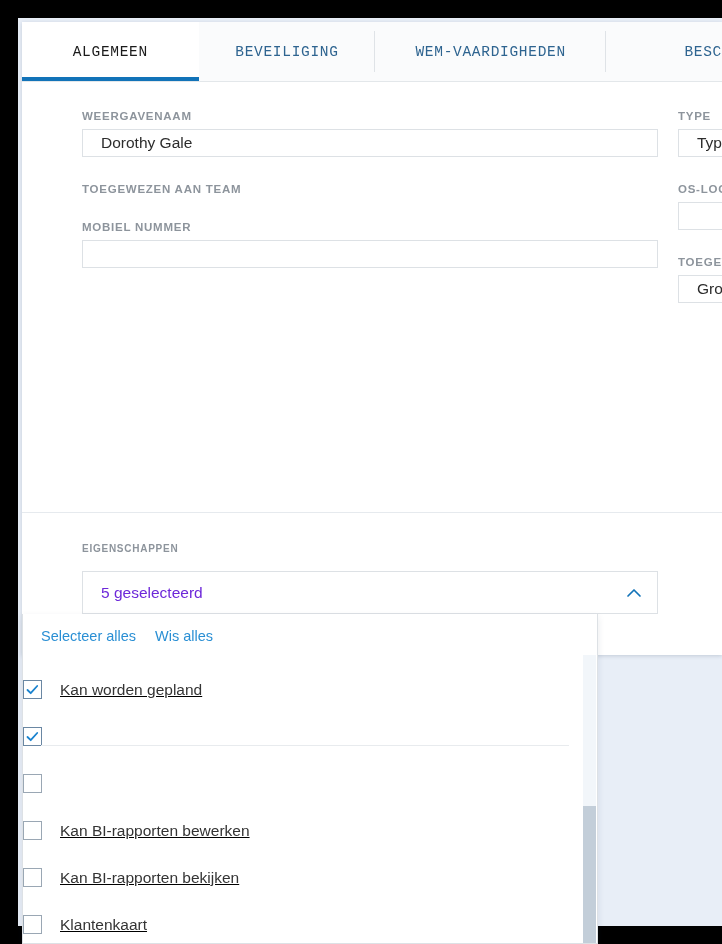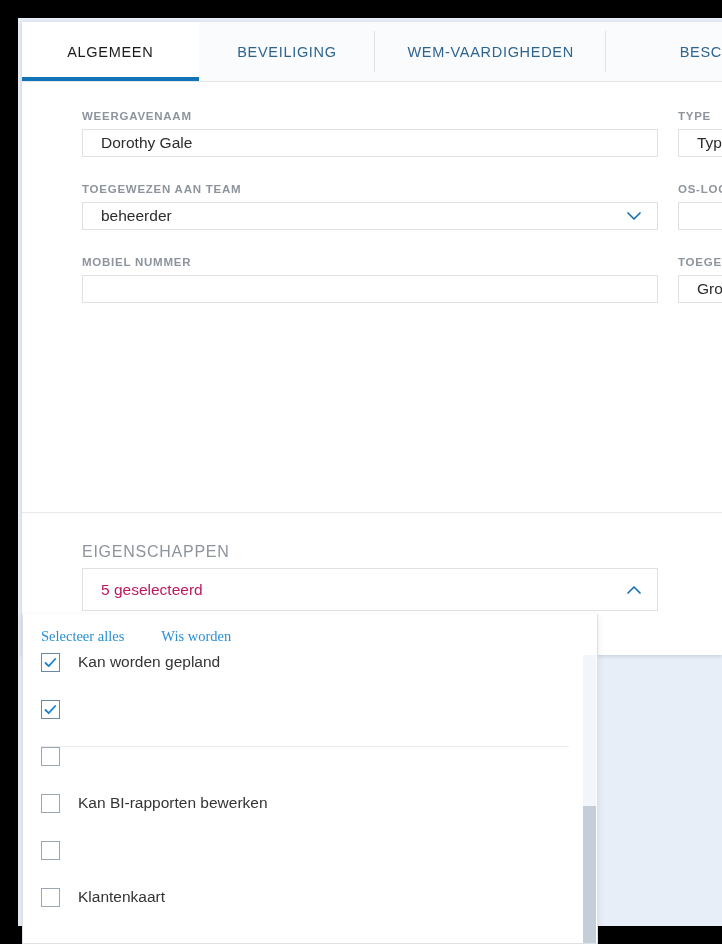--- a/index.html
+++ b/index.html
@@ -59,20 +59,21 @@
     display: flex;
     align-items: center;
     justify-content: center;
     font-size: 14.5px;
     letter-spacing: 0.7px;
     color: #2e6490;
     background: #fafbfc;
     cursor: pointer;
     white-space: nowrap;
     box-sizing: border-box;
+    font-family: Liberation Mono, monospace;
   }
   .tab::after {
     content: "";
     position: absolute;
     right: 0;
     top: 9px;
     bottom: 9px;
     width: 1px;
     background: #dfe3e7;
   }
@@ -169,42 +170,42 @@
   }
 
   
   .prop-section {
     position: absolute;
     left: 60px;
     top: 521px;
     width: 576px;
   }
   .prop-label {
-    font-size: 16px;
-    font-weight: normal;
+    font-size: 10px;
+    font-weight: bold;
     letter-spacing: 0.75px;
     color: #8d949c;
     text-transform: uppercase;
-    margin-bottom: 7px;
+    margin-bottom: 17px;
   }
 
   
   .ms-control {
     position: relative;
     height: 43px;
     border: 1px solid #dde1e5;
     background: #ffffff;
     box-sizing: border-box;
     display: flex;
     align-items: center;
     cursor: pointer;
   }
   .ms-control .val {
     font-size: 15.5px;
-    color: #be185d;
+    color: #6d28d9;
     padding-left: 18px;
   }
 
   
   .ms-panel {
     position: absolute;
     left: 22px;
     top: 614px;
     width: 576px;
     height: 330px;
@@ -216,41 +217,40 @@
     overflow: hidden;
     z-index: 40;
   }
   .ms-panel-inner {
     position: relative;
     padding: 14px 0 0 0;
   }
 
   .ms-actions {
     display: flex;
-    gap: 37px;
+    gap: 19px;
     padding: 0 0 4px 18px;
-    font-family: Liberation Serif, serif;
   }
   .ms-actions a {
     font-size: 14.5px;
     color: #2a8fd4;
     text-decoration: none;
     cursor: pointer;
     white-space: nowrap;
   }
 
   .ms-list { margin-top: 4px; }
 
   .ms-item {
     position: relative;
     display: flex;
-    align-items: flex-start;
+    align-items: flex-end;
     height: 47px;
-    padding-left: 18px;
     cursor: pointer;
+    text-decoration: underline;
   }
   .ms-item.with-rule::after {
     content: "";
     position: absolute;
     left: 18px;
     right: 28px;
     bottom: 0;
     height: 1px;
     background: #e8ebee;
   }
@@ -330,28 +330,20 @@
         <div class="field">
           <div class="flabel">WEERGAVENAAM</div>
           <div class="finput">
             <div class="val">Dorothy Gale</div>
           </div>
         </div>
 
 
         <div class="field">
           <div class="flabel">TOEGEWEZEN AAN TEAM</div>
-          <div class="finput select">
-            <div class="val">beheerder</div>
-            <span class="chev">
-              <svg width="18" height="18" viewBox="0 0 18 18">
-                  <path d="M3 6 L9 12 L15 6" fill="none" stroke="#1273b8" stroke-width="1.7" stroke-linecap="round" stroke-linejoin="round"></path>
-                </svg>
-            </span>
-          </div>
         </div>
 
         <div class="field">
           <div class="flabel">MOBIEL NUMMER</div>
           <div class="finput">
             <div class="val"></div>
           </div>
         </div>
 
       </div>
@@ -397,21 +389,21 @@
       </div>
     </div>
 
   </div>
 
   <div class="ms-panel">
     <div class="ms-panel-inner">
 
       <div class="ms-actions">
         <a>Selecteer alles</a>
-        <a>Wis worden</a>
+        <a>Wis alles</a>
       </div>
 
       <div class="ms-list">
 
         <div class="ms-item">
           <span class="cb checked">
             <svg width="15" height="15" viewBox="0 0 15 15">
                 <path d="M2.5 8 L5.7 11.2 L12.2 4" fill="none" stroke="#1a83cf" stroke-width="1.8" stroke-linecap="round" stroke-linejoin="round"></path>
               </svg>
           </span>
@@ -430,20 +422,21 @@
           <span class="cb"></span>
         </div>
 
         <div class="ms-item">
           <span class="cb"></span>
           <span class="ilabel">Kan BI-rapporten bewerken</span>
         </div>
 
         <div class="ms-item">
           <span class="cb"></span>
+          <span class="ilabel">Kan BI-rapporten bekijken</span>
         </div>
 
         <div class="ms-item">
           <span class="cb"></span>
           <span class="ilabel">Klantenkaart</span>
         </div>
 
       </div>
     </div>
 

